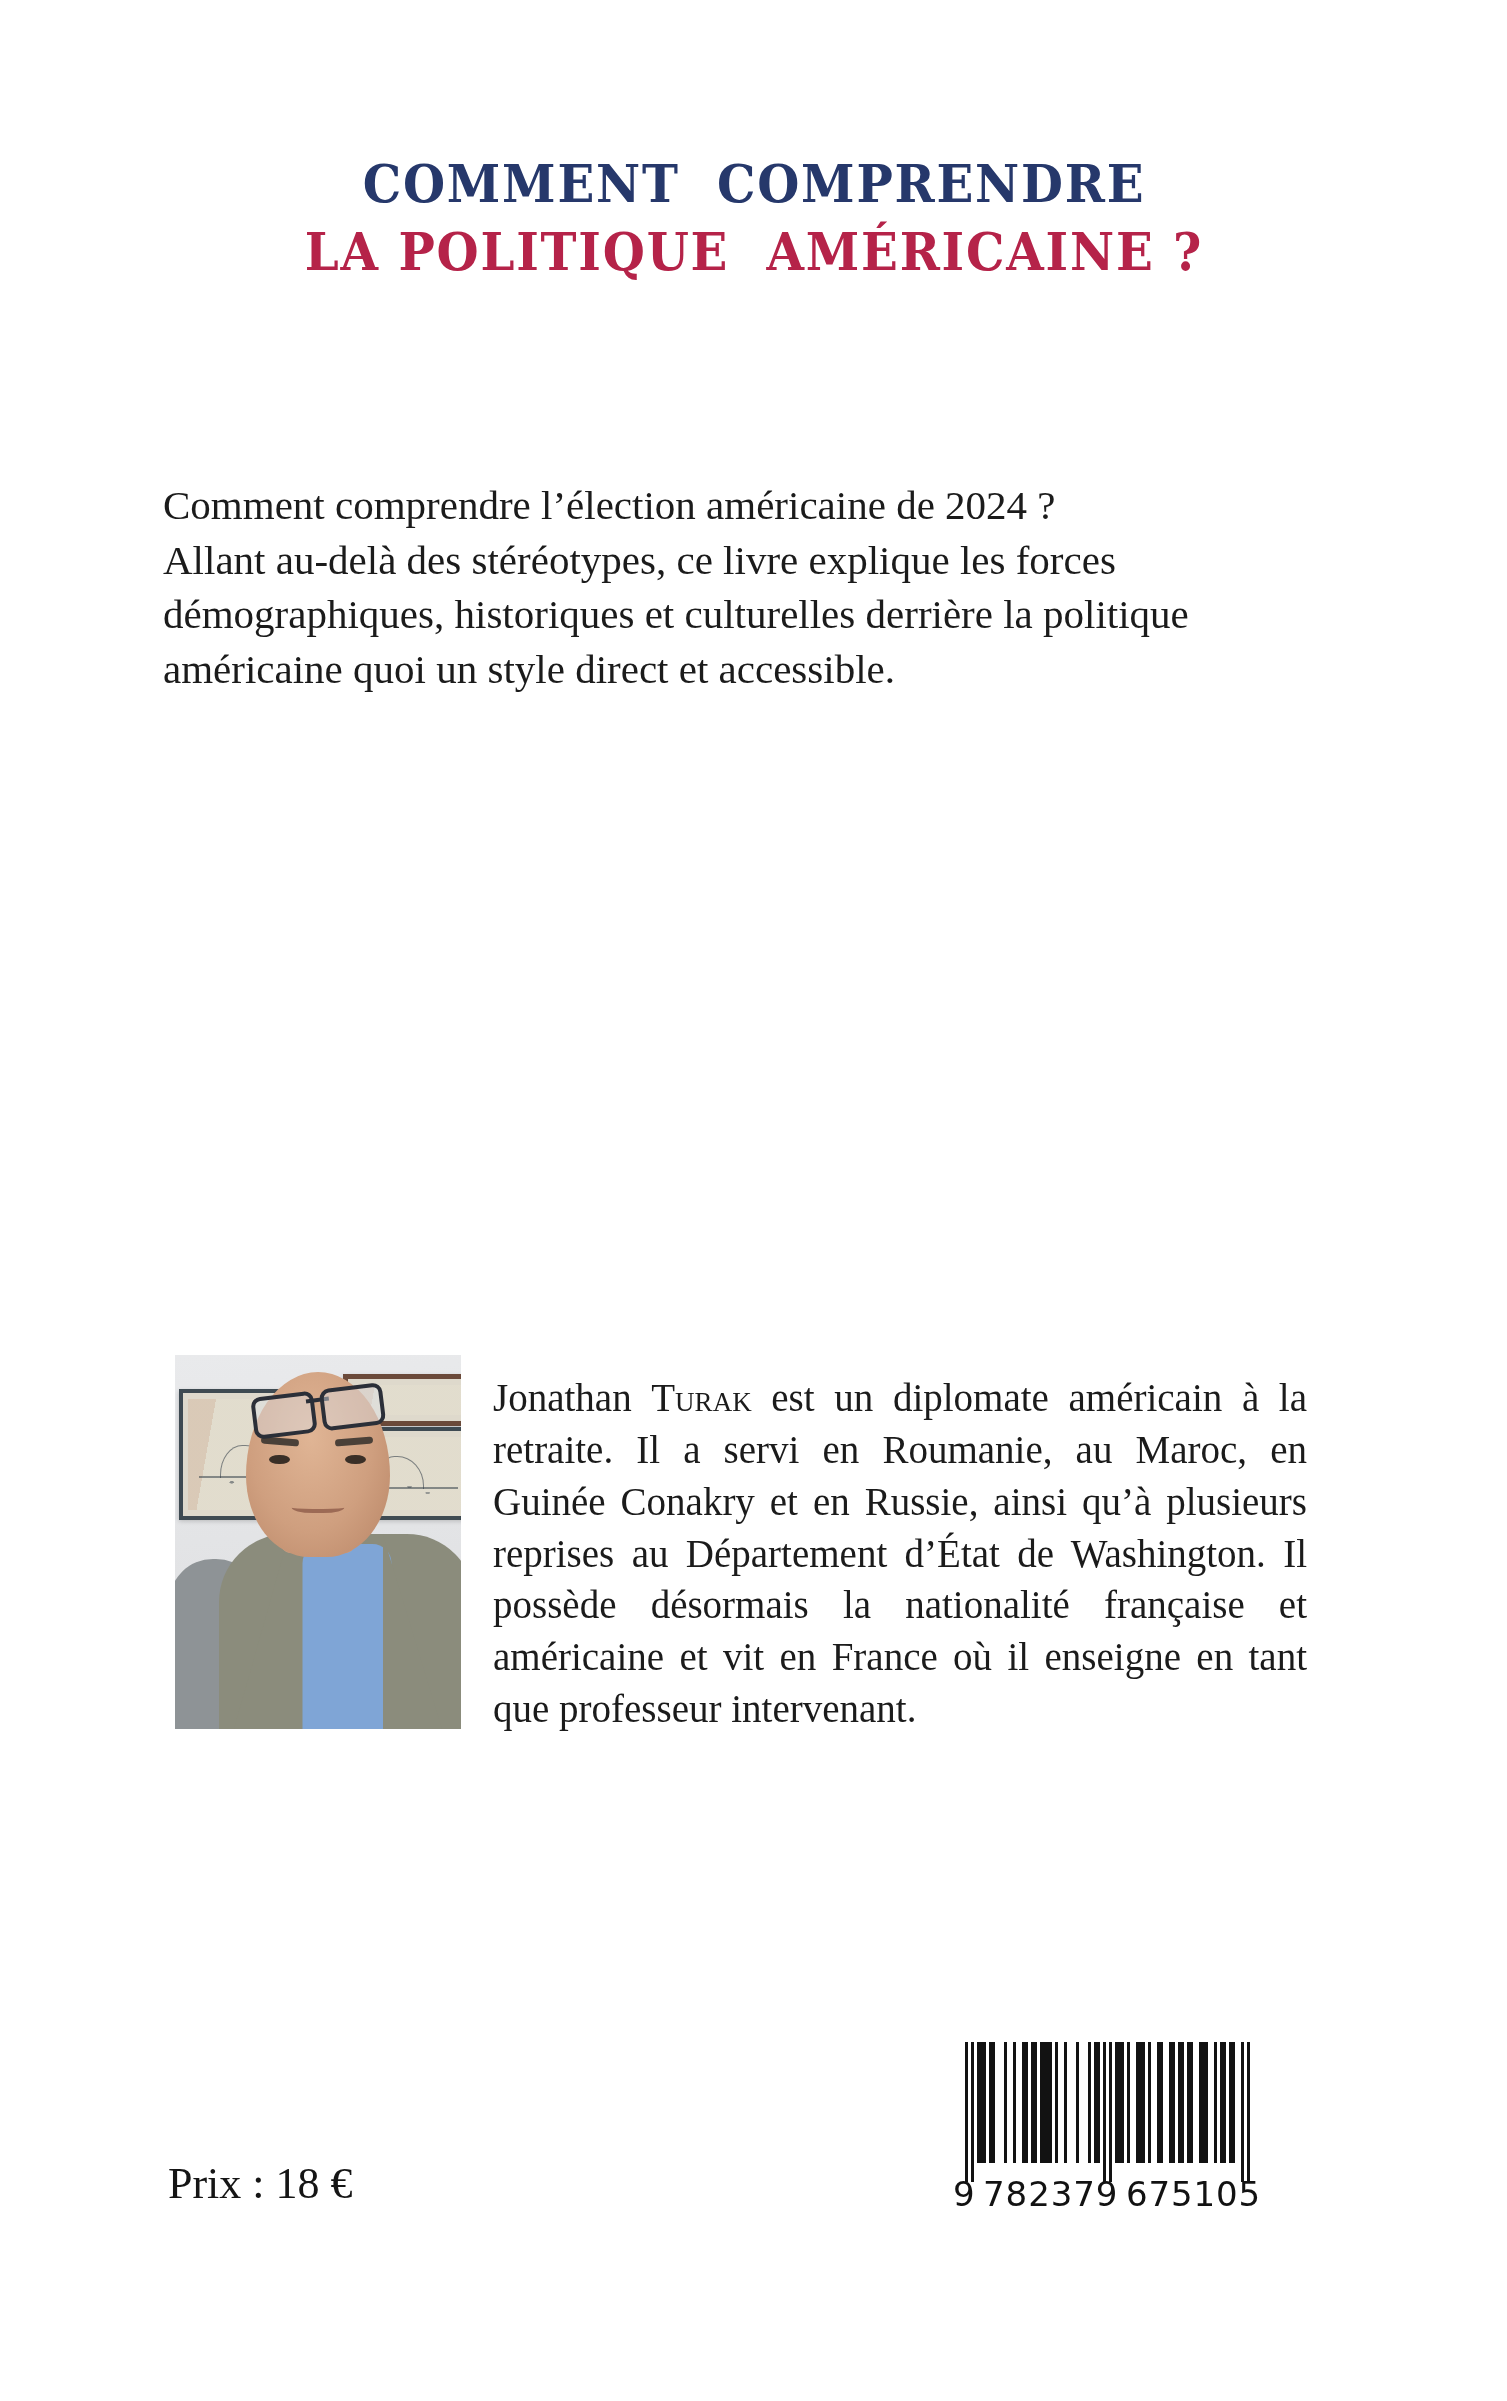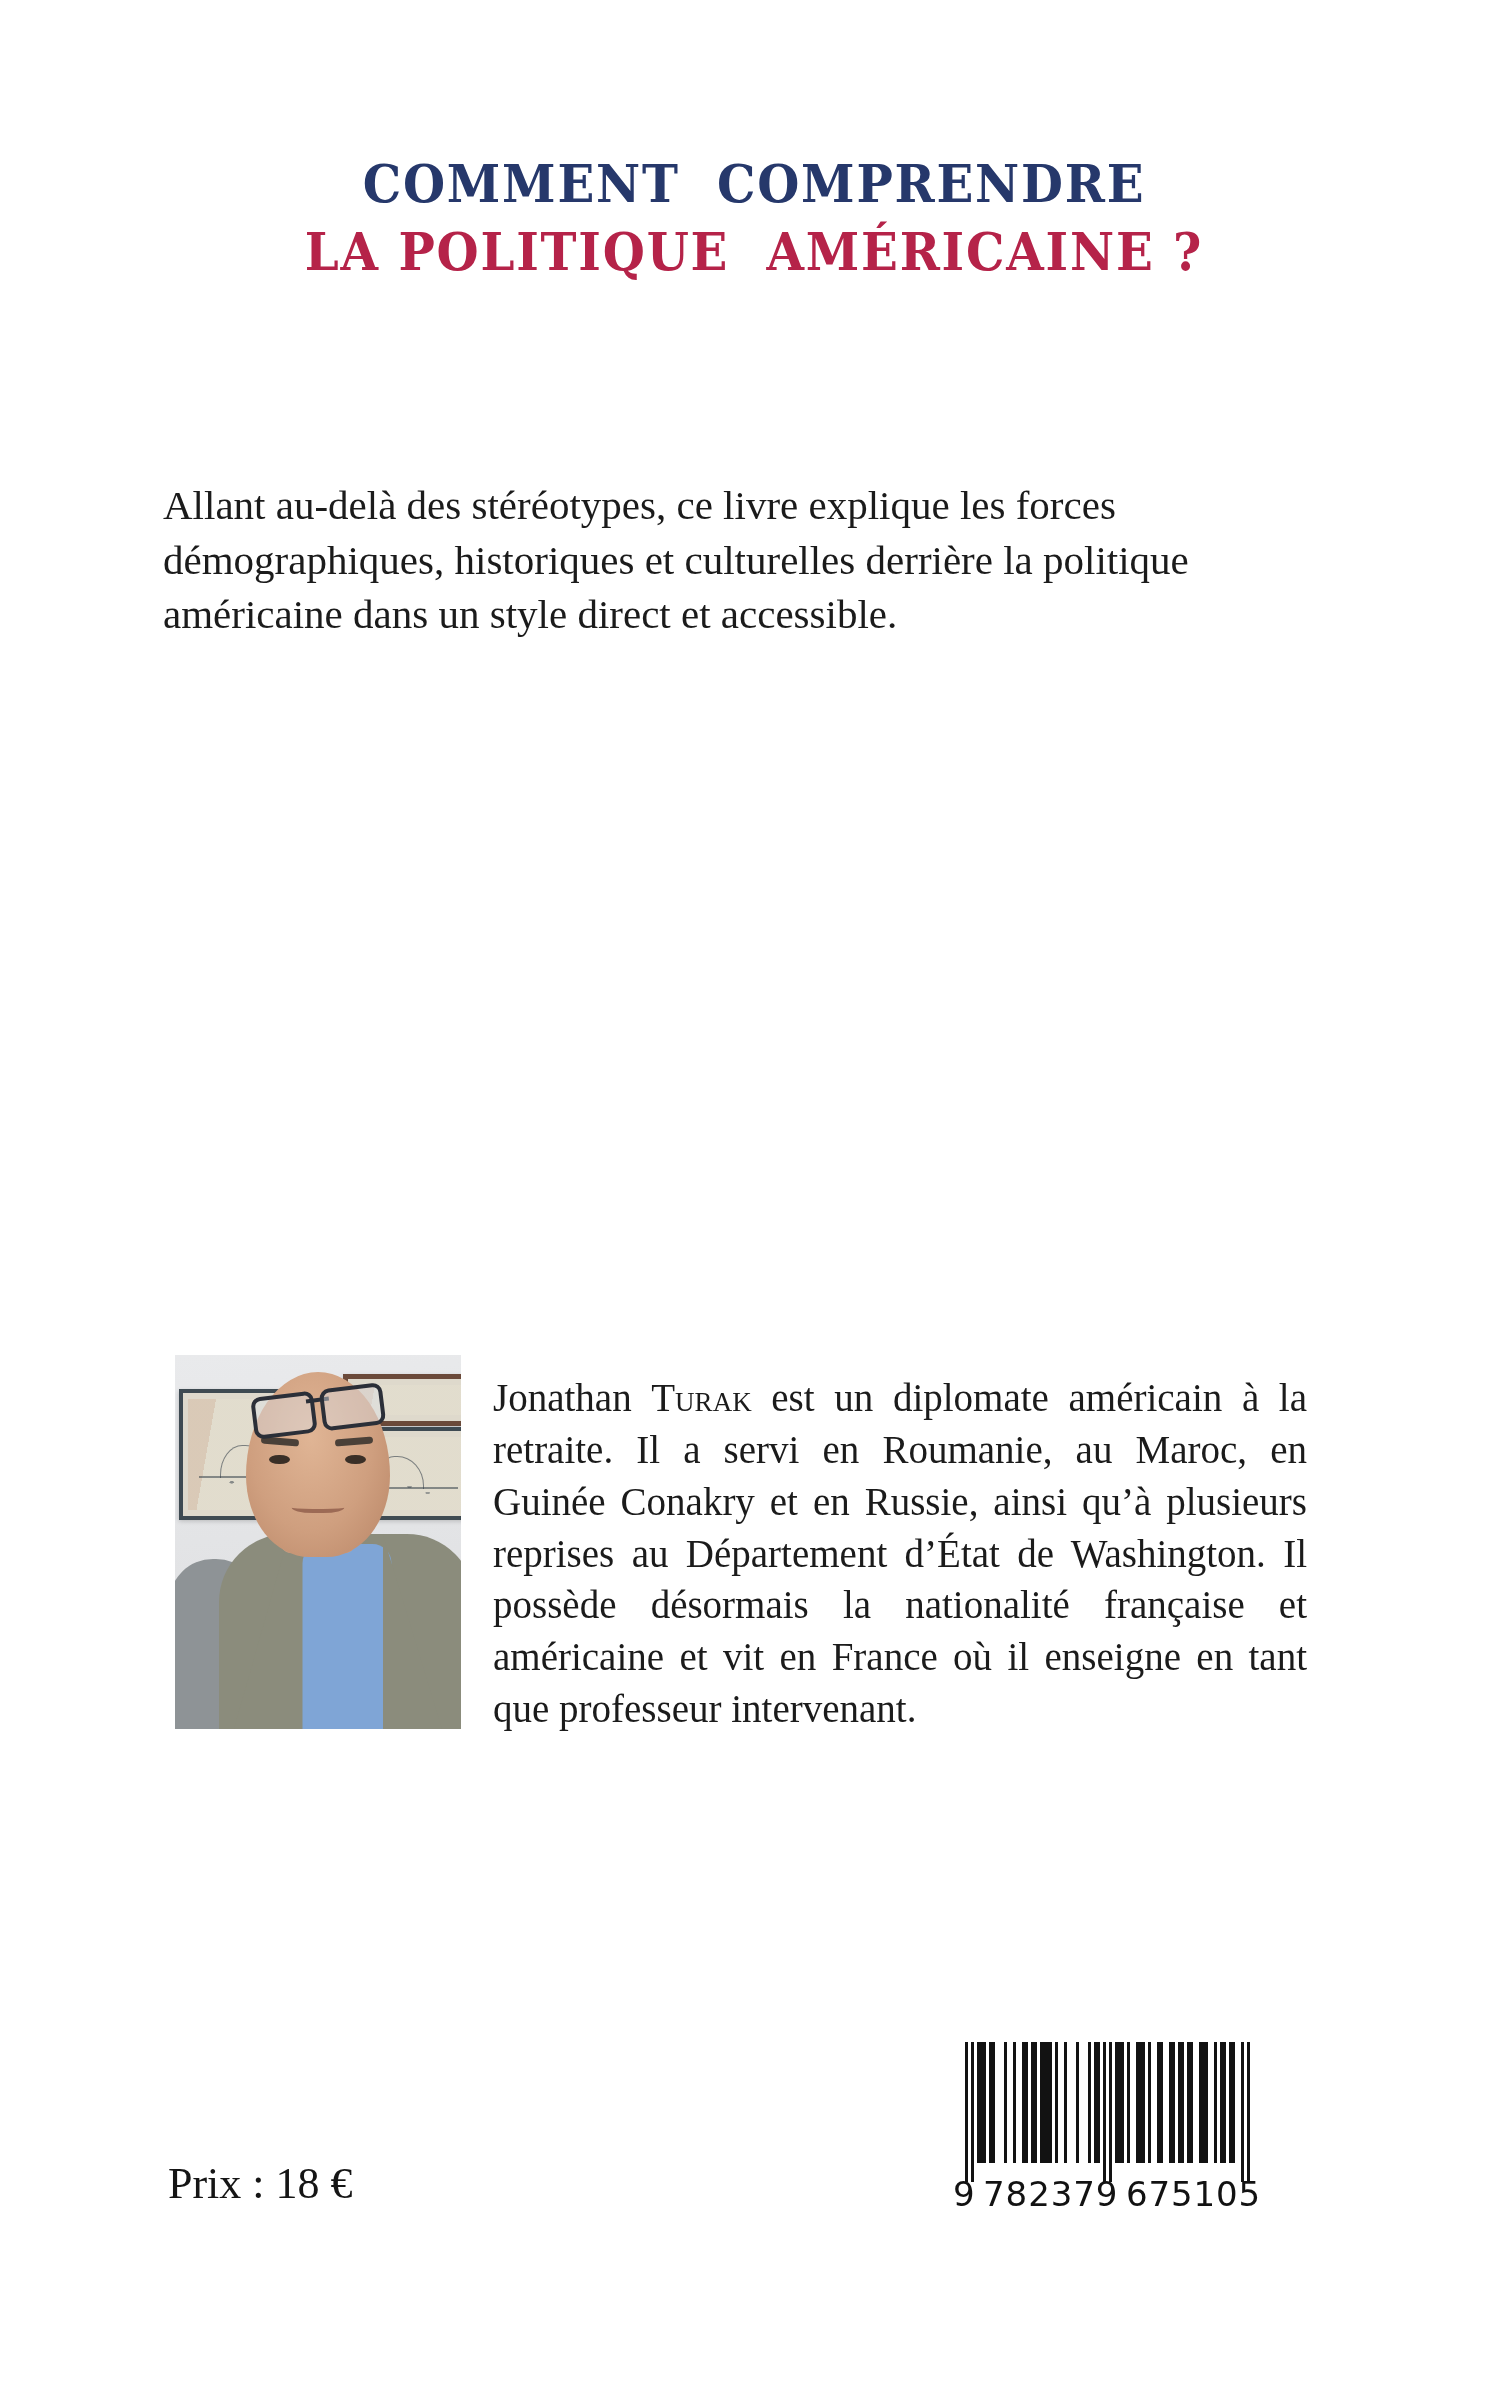--- a/index.html
+++ b/index.html
@@ -261,21 +261,22 @@
 </style>
 </head>
 <body>
 
 <div class="title-block">
   <div class="title-line title-line-1">COMMENT  COMPRENDRE</div>
   <div class="title-line title-line-2">LA POLITIQUE  AMÉRICAINE ?</div>
 </div>
 
 <div class="blurb">
-  <p>Allant au-delà des stéréotypes, ce livre explique les forces démographiques, historiques et culturelles derrière la politique américaine dans un style  direct et accessible.</p>
+  <p class="noj">Comment comprendre l’élection américaine de 2024 ?</p>
+  <p>Allant au-delà des stéréotypes, ce livre explique les forces démographiques, historiques et culturelles derrière la politique américaine quoi un style  direct et accessible.</p>
 </div>
 
 <div class="bio-row">
 
   <div class="author-photo">
     <div class="ph-wall"></div>
 
     <div class="ph-frame f1">
       <div class="ph-art">
           <div class="ph-sketch"></div>

